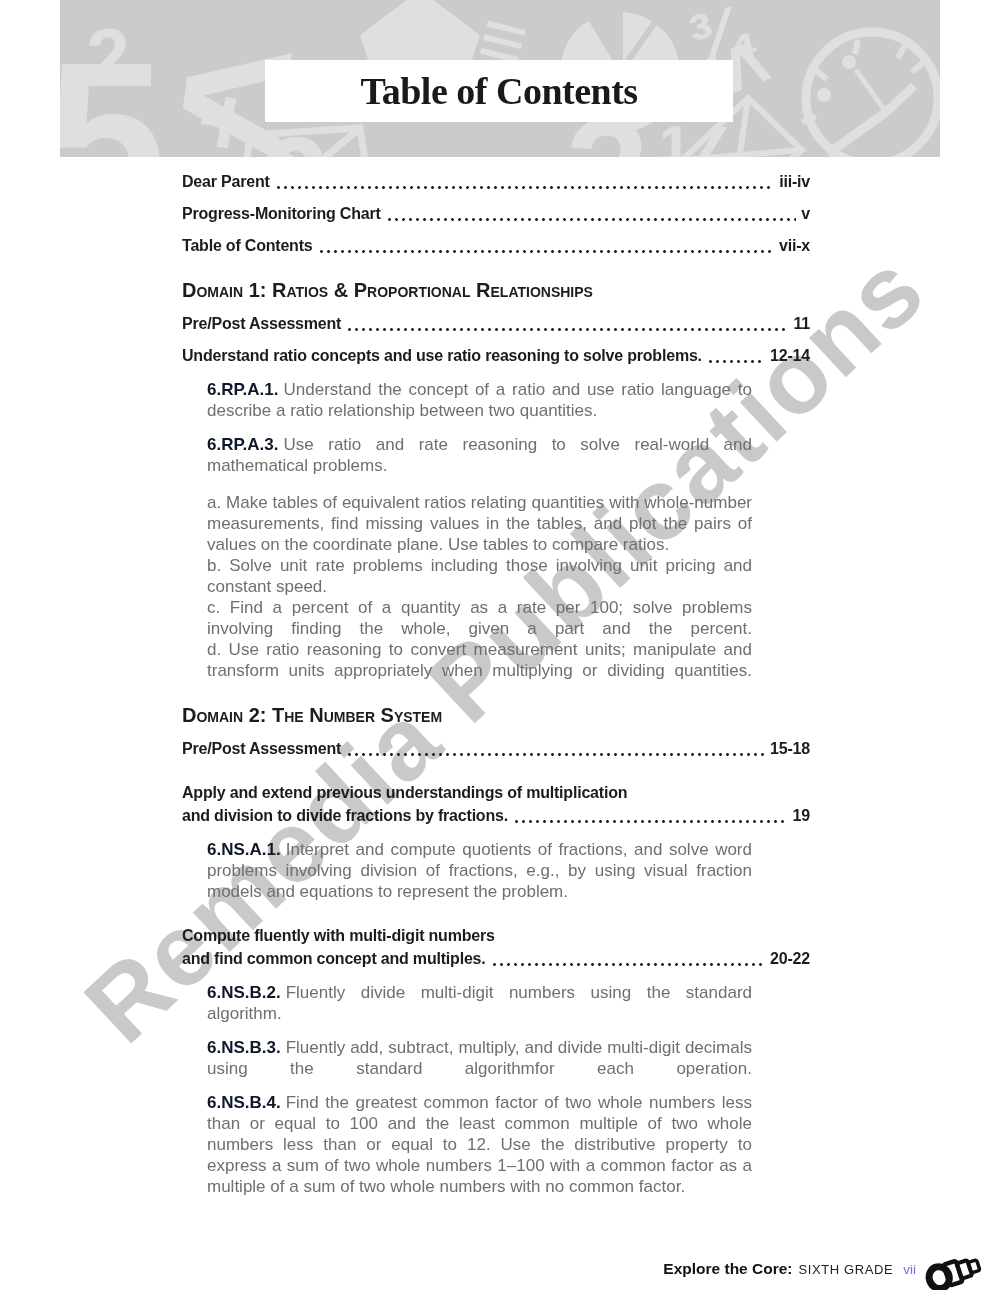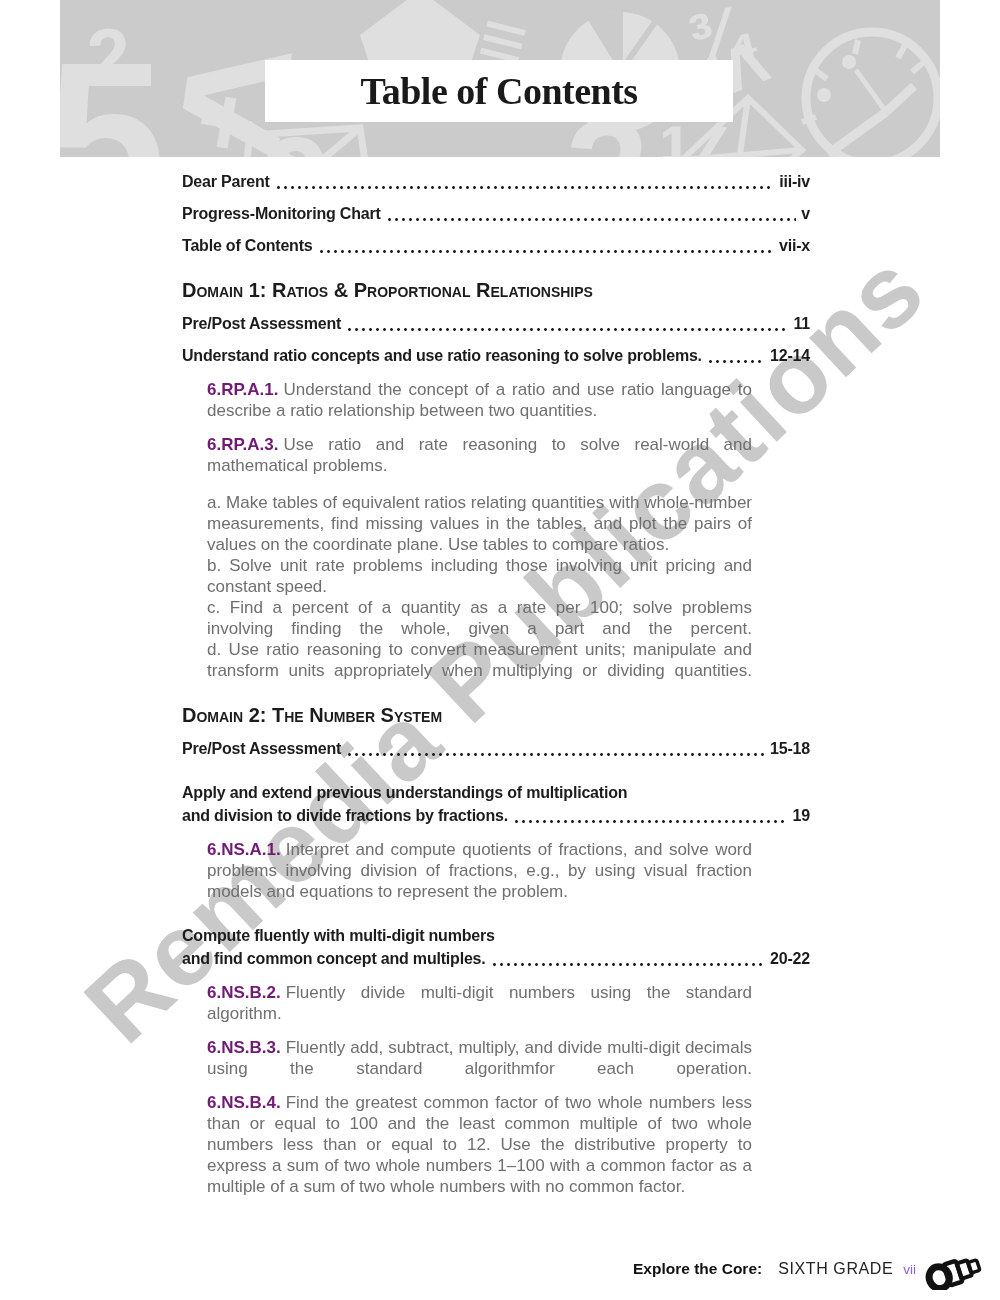--- a/index.html
+++ b/index.html
@@ -35,30 +35,30 @@
   .toc-line1{font-weight:700;font-size:16px;letter-spacing:-.2px;line-height:20px;
              margin-top:24px;color:#1c1c1c;}
   .toc-row.cont{margin-top:3px;}
 
   .domain-heading{font-variant:small-caps;font-weight:700;font-size:20px;line-height:24px;
                   color:#1c1c1c;margin:22px 0 0 0;}
   .domain-heading.second{}
 
   .standard{margin:13px 0 0 25px;width:545px;text-align:justify;
             font-size:17px;line-height:21px;color:#6f6f6f;}
-  .standard .code{font-weight:700;color:#701a75;margin-right:5px;}
+  .standard .code{font-weight:700;color:#0f172a;margin-right:5px;}
   .standard-sub{margin:0 0 0 25px;width:545px;text-align:justify;
                 font-size:17px;line-height:21px;color:#6f6f6f;}
   .force-just{text-align-last:justify;}
   .no-bottom{margin-bottom:16px;}
 
   
   .footer{position:absolute;top:1248px;right:14px;display:flex;align-items:center;z-index:2;}
   .footer .brand{font-weight:700;font-size:15.5px;color:#111;}
-  .footer .grade{font-size:16px;letter-spacing:.6px;color:#222;margin-left:16px;}
+  .footer .grade{font-size:13px;letter-spacing:.6px;color:#222;margin-left:6px;}
   .footer .folio{font-size:13.5px;color:#8b5cf6;margin-left:10px;margin-right:8px;}
 </style>
 </head>
 <body>
 
 <div class="page">
 
   <div class="watermark">Remedia Publications</div>
 
   <div class="banner">

